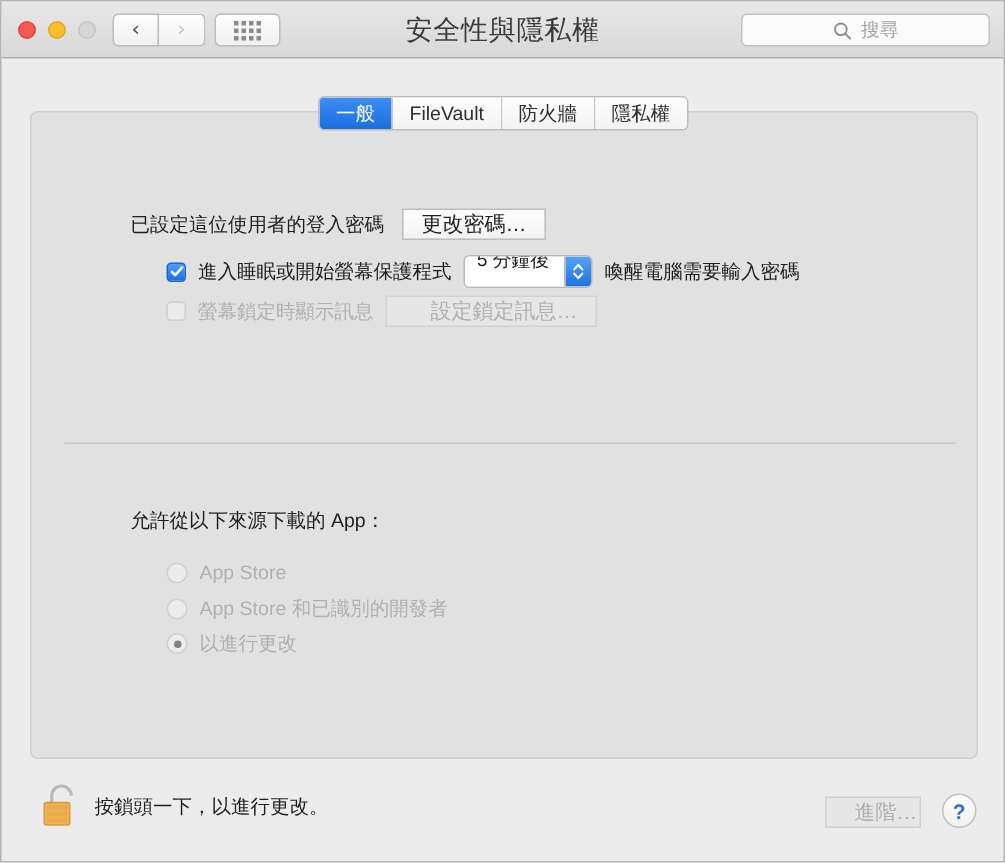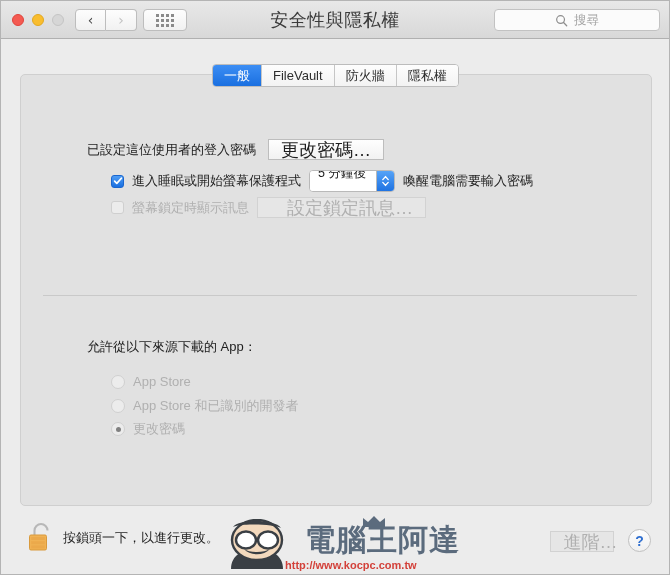--- a/index.html
+++ b/index.html
@@ -153,21 +153,21 @@
 
   .lbl { font-size: 13px; color: #1e1e1e; white-space: nowrap; }
   .lbl.dim { color: #b0b0b0; }
 
   .pushbtn {
     height: 21px;
     padding: 0 12px;
     background: linear-gradient(to bottom, #fefefe, #f2f2f2);
     border: 1px solid #bdbdbd;
     border-radius: 0;
-    font-size: 18px;
+    font-size: 14px;
     color: #1e1e1e;
     display: flex; align-items: center; justify-content: center;
     box-sizing: border-box;
     white-space: nowrap;
   }
   .pushbtn.disabled {
     background: #e6e6e6;
     border-color: #d2d2d2;
     color: #b0b0b0;
     padding-left: 29px;
@@ -398,45 +398,29 @@
 
   <div class="row" style="left:110px; top:368px; gap:8px;">
     <span class="radio"></span>
     <span class="lbl dim">App Store 和已識別的開發者</span>
   </div>
 
   <div class="row" style="left:110px; top:391px; gap:8px;">
     <span class="radio">
         <span class="pip"></span>
       </span>
-    <span class="lbl dim">更改密碼</span>
+    <span class="lbl dim">以進行更改</span>
   </div>
 
   <svg class="footer-lock" viewBox="0 0 26 30">
     <path d="M6.5 13 V8.5 a6.5 6.5 0 0 1 13 0" fill="none" stroke="#b8b8b8" stroke-width="2.1"></path>
     <rect x="1.5" y="13" width="17" height="15" rx="1.5" fill="#f0b254" stroke="#d99a3c" stroke-width="1"></rect>
     <rect x="3.2" y="15" width="13.6" height="3" fill="#e8a243" opacity="0.55"></rect>
     <rect x="3.2" y="19.2" width="13.6" height="3" fill="#e8a243" opacity="0.55"></rect>
     <rect x="3.2" y="23.4" width="13.6" height="3" fill="#e8a243" opacity="0.55"></rect>
   </svg>
   <div class="footer-text">按鎖頭一下，以進行更改。</div>
 
   <div class="pushbtn disabled adv-btn">進階…</div>
   <div class="help-btn">?</div>
 
-  <div class="watermark">
-    <svg width="86" height="54" viewBox="0 0 86 54" style="position:absolute;left:0;top:2px;">
-      <path d="M14 50 C14 36 26 30 40 30 C54 30 66 36 66 50 Z" fill="#3a3f44"></path>
-      <ellipse cx="40" cy="21" rx="25" ry="20" fill="#f3d9bd" stroke="#3a3f44" stroke-width="2.4"></ellipse>
-      <path d="M16 8 C22 0 58 0 64 9 C58 5 22 4 16 8 Z" fill="#3a3f44"></path>
-      <ellipse cx="29" cy="21" rx="10" ry="8.5" fill="#ffffff" stroke="#3a3f44" stroke-width="2.4"></ellipse>
-      <ellipse cx="51" cy="21" rx="10" ry="8.5" fill="#ffffff" stroke="#3a3f44" stroke-width="2.4"></ellipse>
-      <line x1="39" y1="20" x2="41" y2="20" stroke="#3a3f44" stroke-width="2.4"></line>
-      <path d="M27 30 C33 37 47 37 53 30 C47 34 33 34 27 30 Z" fill="#3a3f44"></path>
-    </svg>
-    <svg width="26" height="14" viewBox="0 0 26 14" style="position:absolute;left:144px;top:-2px;">
-      <path d="M2 12 L2 3 L7 7 L13 1 L19 7 L24 3 L24 12 Z" fill="#5b6b7d"></path>
-    </svg>
-    <div class="wm-text">電腦王阿達</div>
-    <div class="wm-url">http://www.kocpc.com.tw</div>
-  </div>
 
 </div>
 
 </body></html>

